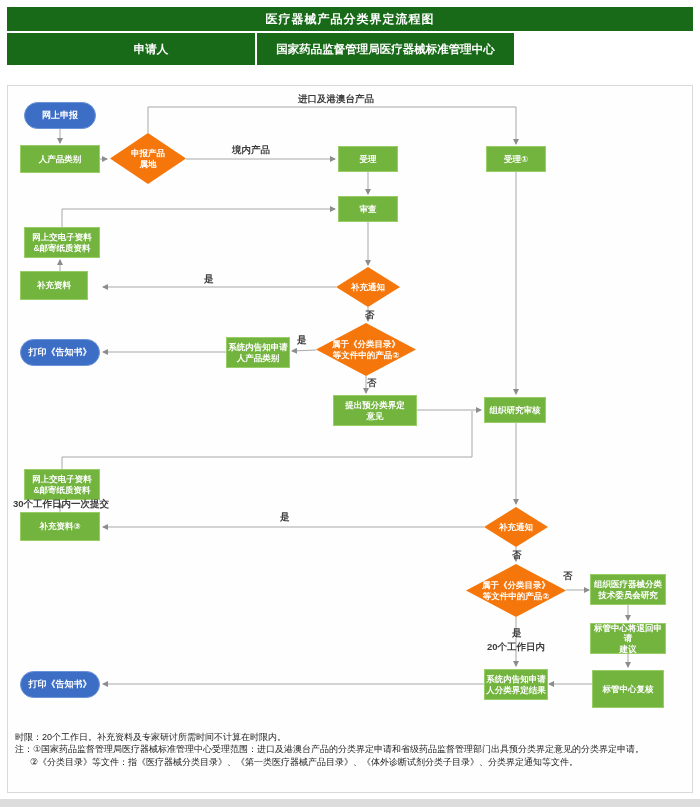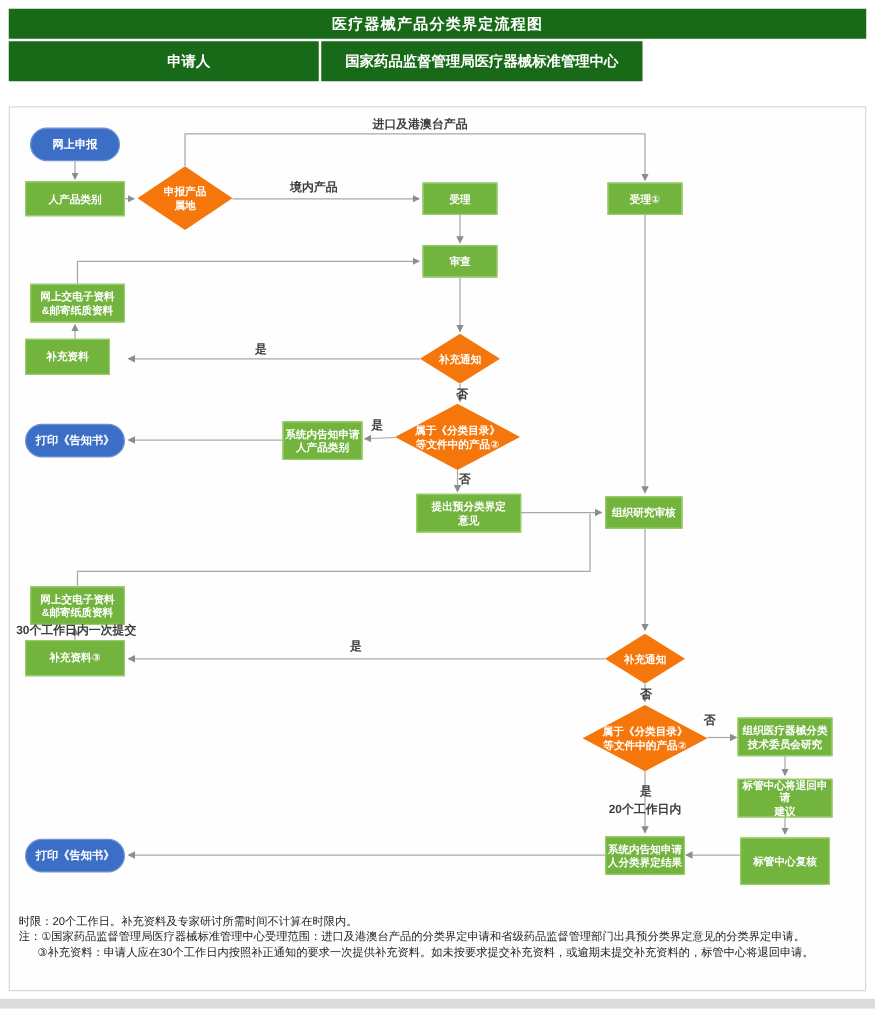--- a/index.html
+++ b/index.html
@@ -153,16 +153,16 @@
 <div class="elabel" style="left:280px;top:511px;">是</div>
 <div class="elabel" style="left:13px;top:498px;">30个工作日内一次提交</div>
 <div class="elabel" style="left:512px;top:549px;">否</div>
 <div class="elabel" style="left:563px;top:570px;">否</div>
 <div class="elabel" style="left:512px;top:627px;">是</div>
 <div class="elabel" style="left:487px;top:641px;">20个工作日内</div>
 
 <div class="abs notes">
   <div class="note-line">时限：20个工作日。补充资料及专家研讨所需时间不计算在时限内。</div>
   <div class="note-line">注：①国家药品监督管理局医疗器械标准管理中心受理范围：进口及港澳台产品的分类界定申请和省级药品监督管理部门出具预分类界定意见的分类界定申请。</div>
-  <div class="note-line note-indent">③补充资料：申请人应在30个工作日内按照补正通知的要求一次提供补充资料。如未按要求提交补充资料，或逾期未提交补充资料的，标管中心将退回申请。</div>
+  <div class="note-line note-indent">②《分类目录》等文件：指《医疗器械分类目录》、《第一类医疗器械产品目录》、《体外诊断试剂分类子目录》、分类界定通知等文件。</div>
 </div>
 
 <div class="abs scroll-strip"></div>
 
 </body></html>

